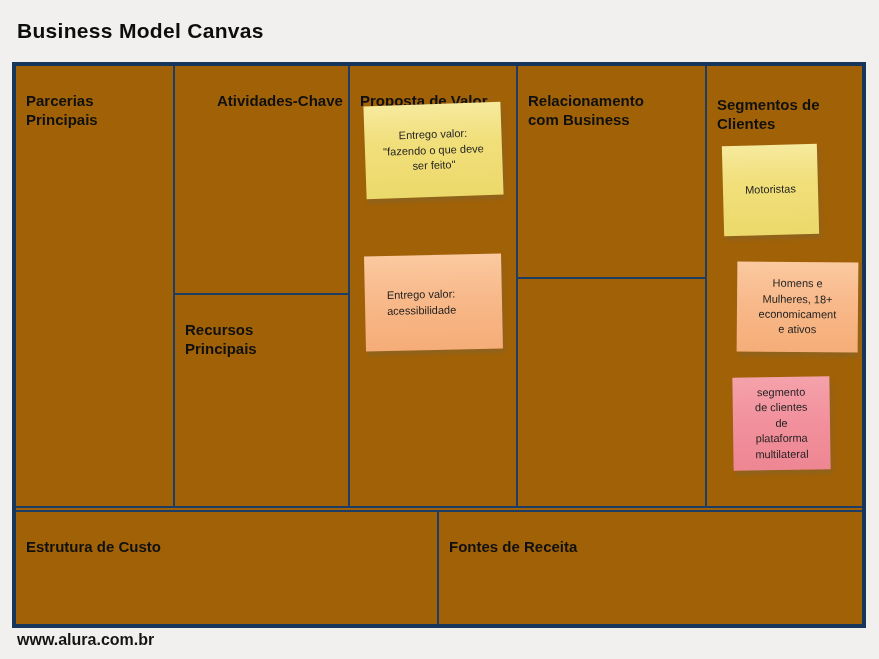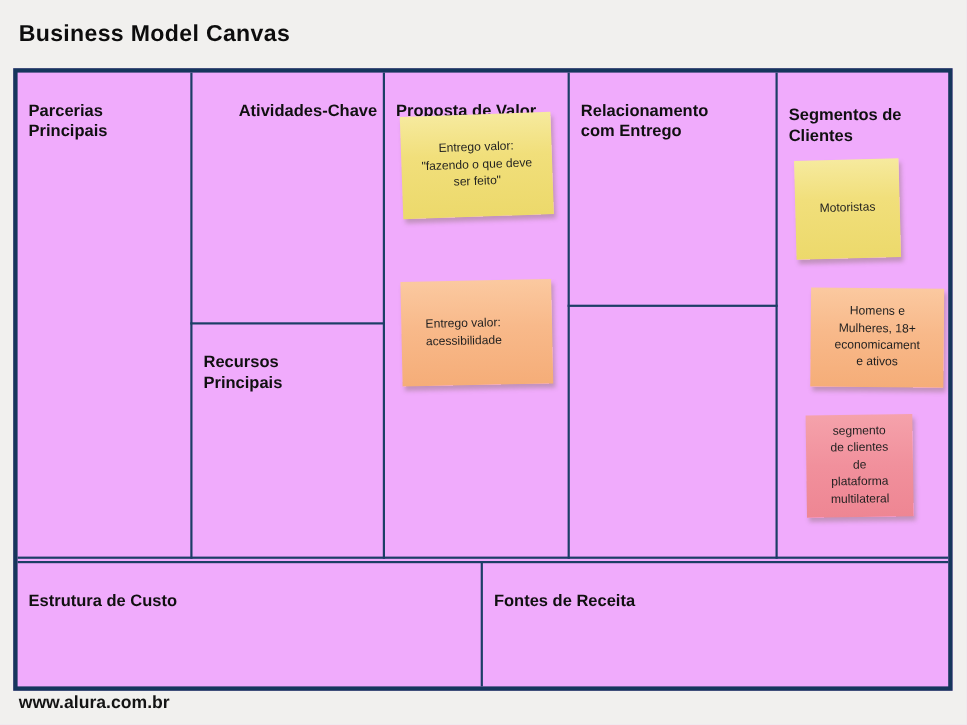--- a/index.html
+++ b/index.html
@@ -10,21 +10,21 @@
     position:relative;overflow:hidden;
     -webkit-font-smoothing:antialiased;
   }
   .stage{position:absolute;inset:0;}
   .page-title{
     position:absolute;left:17px;top:19px;margin:0;
     font-size:21px;font-weight:bold;color:#0d0d0d;letter-spacing:.3px;
   }
   .canvas{
     position:absolute;left:12px;top:62px;width:854px;height:566px;
-    background:#f0abfc;border:4px solid #16365c;box-sizing:border-box;
+    background:#a16207;border:4px solid #16365c;box-sizing:border-box;
   }
   .divider{position:absolute;background:#1c3e66;}
   .v1{left:157px;top:0;width:2px;height:442px;}
   .v2{left:332px;top:0;width:2px;height:442px;}
   .v3{left:500px;top:0;width:2px;height:442px;}
   .v4{left:689px;top:0;width:2px;height:442px;}
   .h-recursos{left:157px;top:227px;width:177px;height:2px;}
   .h-canais{left:500px;top:211px;width:191px;height:2px;}
   .h-main{left:0;top:440px;width:846px;height:2px;}
   .h-bottom{left:0;top:444px;width:846px;height:2px;}
@@ -92,21 +92,21 @@
     </div>
     <div class="cell cell-recursos">
       <span>Recursos
 Principais</span>
     </div>
     <div class="cell cell-proposta">
       <span>Proposta de Valor</span>
     </div>
     <div class="cell cell-relacionamento">
       <span>Relacionamento
-com Entrego</span>
+com Business</span>
     </div>
     <div class="cell cell-segmentos">
       <span>Segmentos de
 Clientes</span>
     </div>
     <div class="cell cell-estrutura">
       <span>Estrutura de Custo</span>
     </div>
     <div class="cell cell-fontes">
       <span>Fontes de Receita</span>

